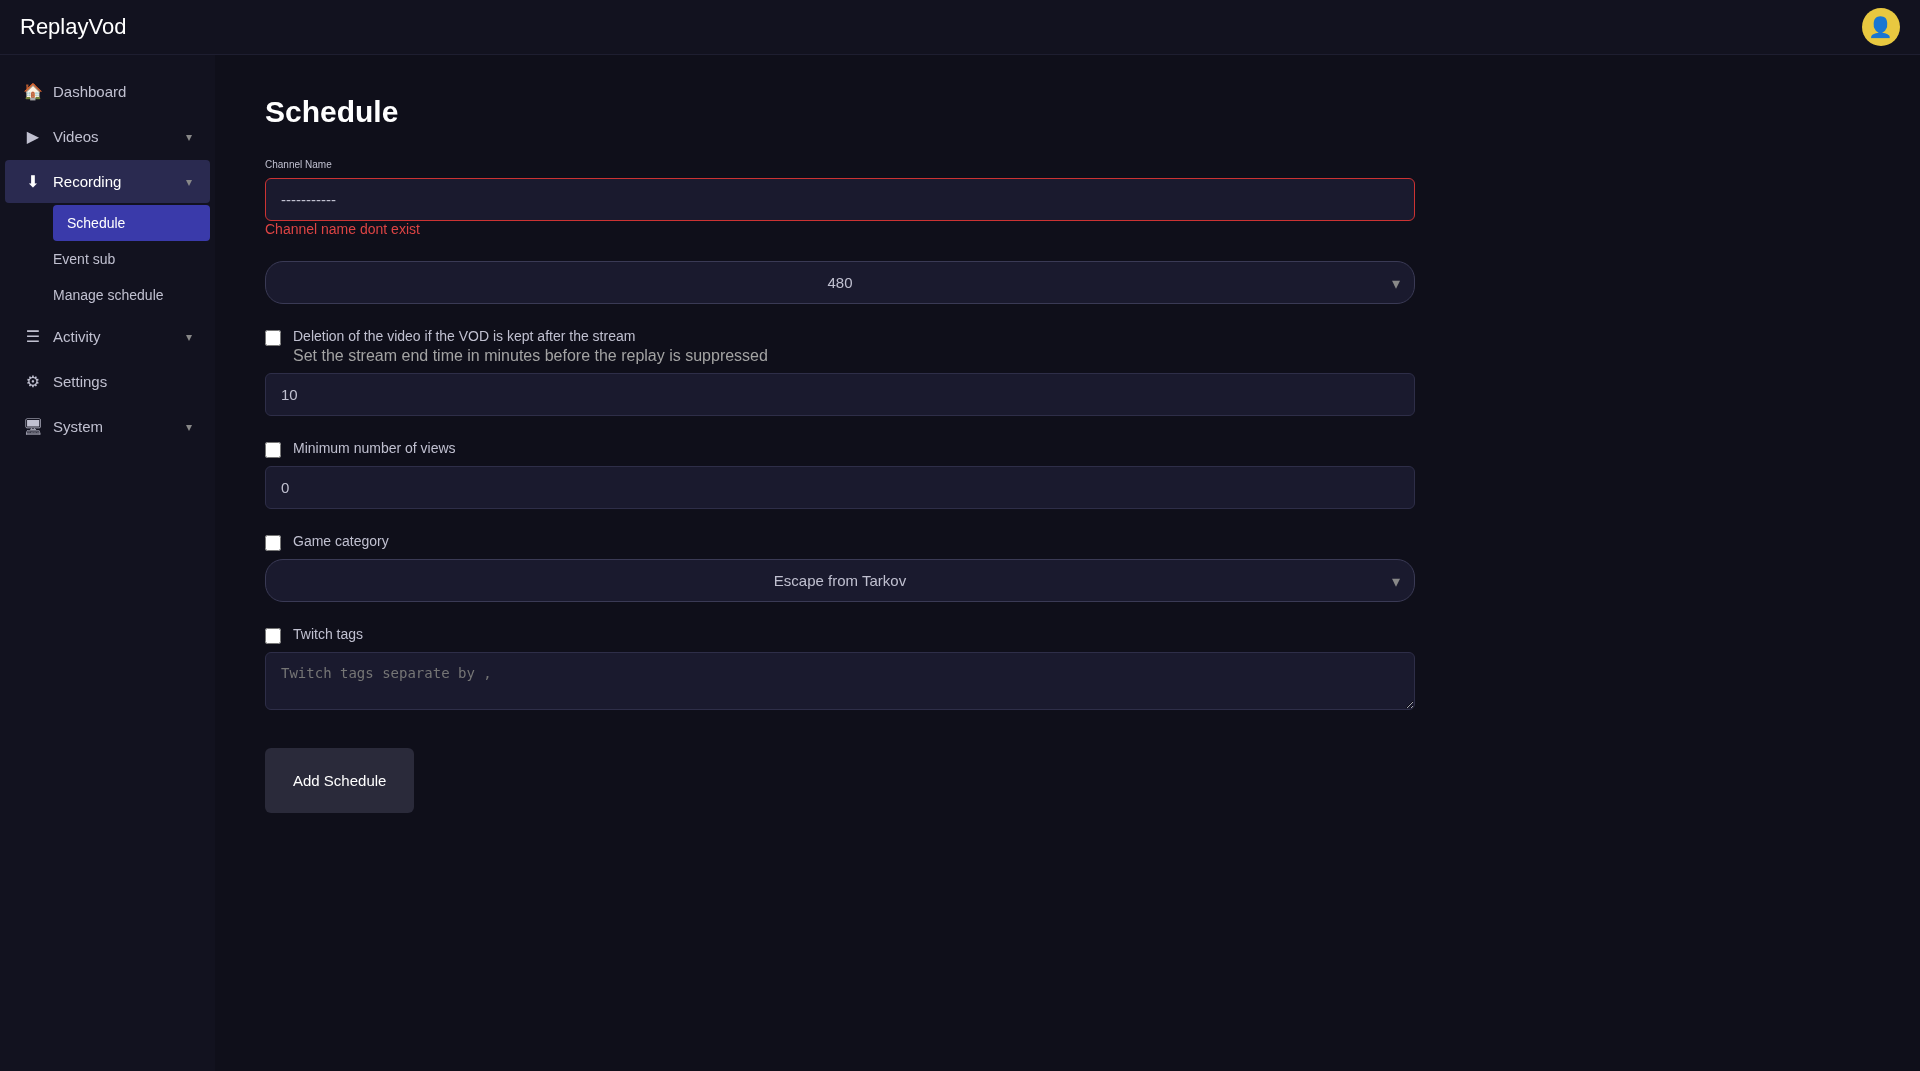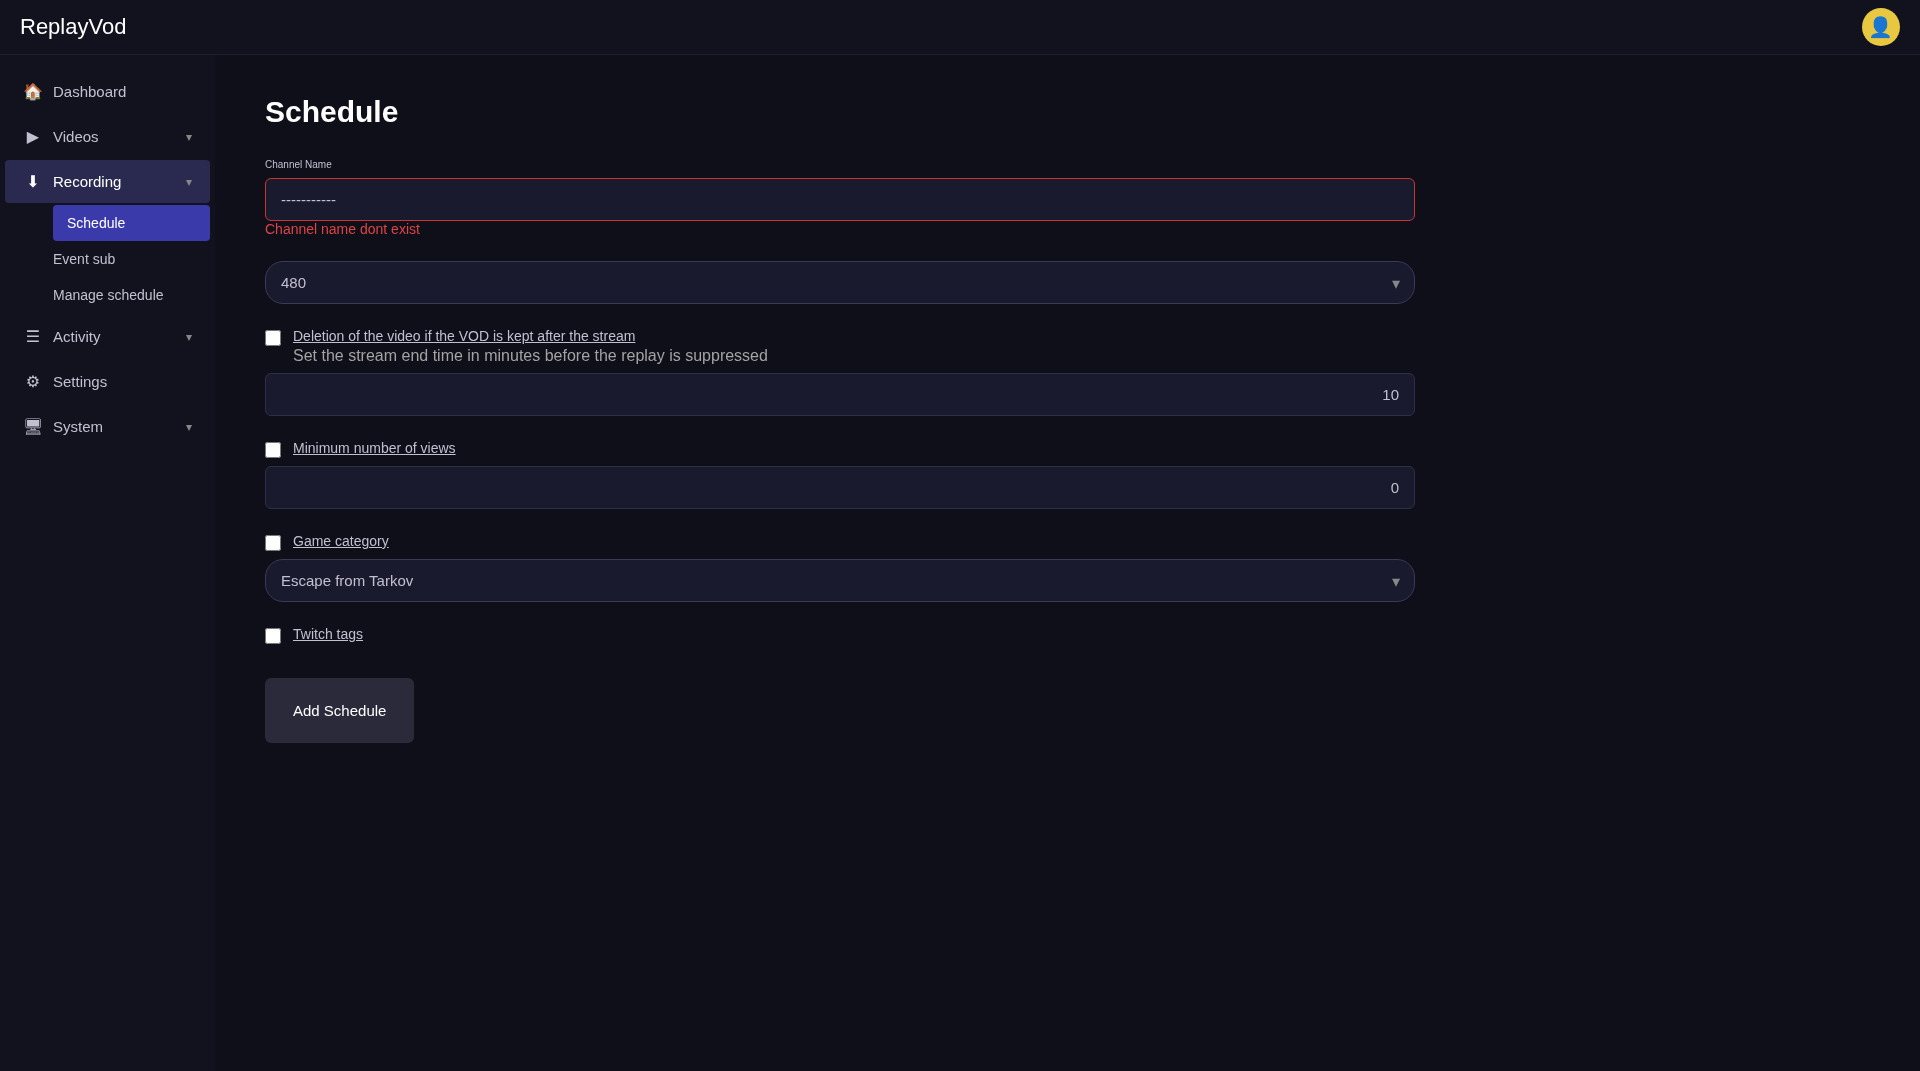--- a/index.html
+++ b/index.html
@@ -179,20 +179,21 @@
       width: 100%;
       background-color: #1a1a2e;
       border: 1.5px solid #3a3a55;
       border-radius: 18px;
       padding: 12px 15px;
       color: #c0c0d0;
       font-size: 15px;
       outline: none;
       appearance: none;
       cursor: pointer;
+      text-align: center;
     }
 
     .select-wrapper {
       position: relative;
     }
 
     .select-wrapper::after {
       content: '▾';
       position: absolute;
       right: 15px;
@@ -221,38 +222,36 @@
 
     .checkbox-row .checkbox-text {
       display: flex;
       flex-direction: column;
       gap: 3px;
     }
 
     .checkbox-label {
       font-size: 14px;
       color: #c0c0d0;
-      text-decoration: underline;
     }
 
     .checkbox-sublabel {
       font-size: 16px;
       color: #a3a3a3;
     }
 
     .form-input-small {
       width: 100%;
       background-color: #1a1a2e;
       border: 1.5px solid #2e2e48;
       border-radius: 6px;
       padding: 12px 15px;
       color: #c0c0d0;
       font-size: 15px;
       outline: none;
-      text-align: right;
     }
 
     .add-schedule-btn {
       background-color: #2a2a3a;
       color: #ffffff;
       border: none;
       padding: 24px 28px;
       border-radius: 6px;
       font-size: 15px;
       cursor: pointer;
@@ -394,20 +393,21 @@
           </select>
         </div>
       </div>
 
       
       <div class="form-group">
         <div class="checkbox-row">
           <input type="checkbox" style="">
           <span class="checkbox-label">Twitch tags</span>
         </div>
+        <textarea class="tags-input" placeholder="Twitch tags separate by ," style=""></textarea>
       </div>
 
       
       <button class="add-schedule-btn">Add Schedule</button>
 
     </div>
   </main>
 </div>
 
 </body></html>

